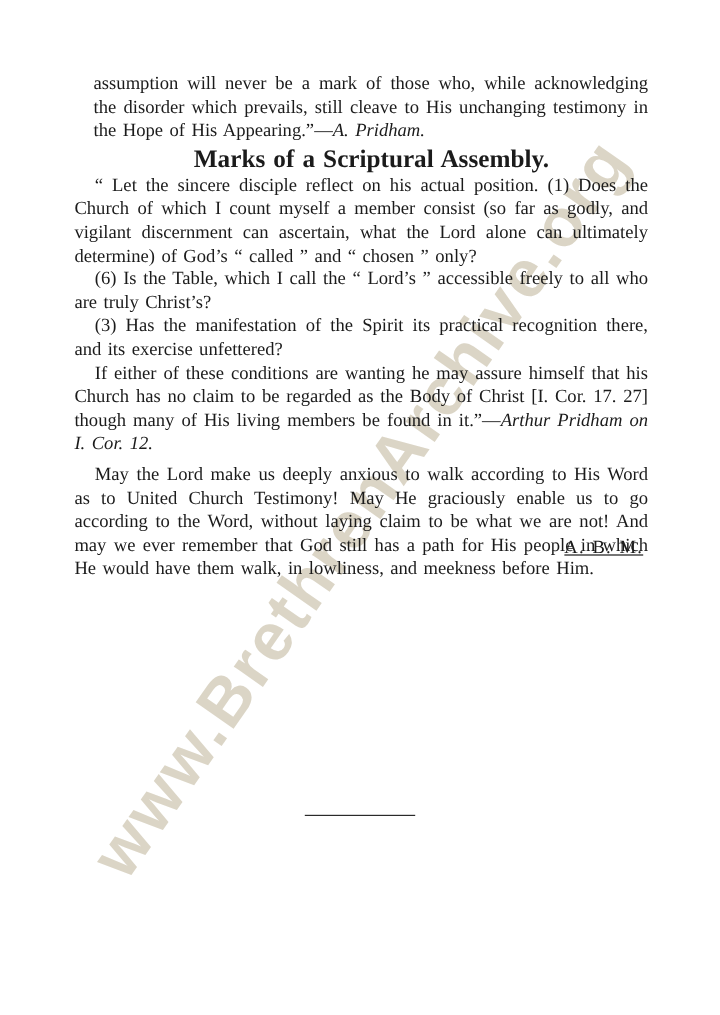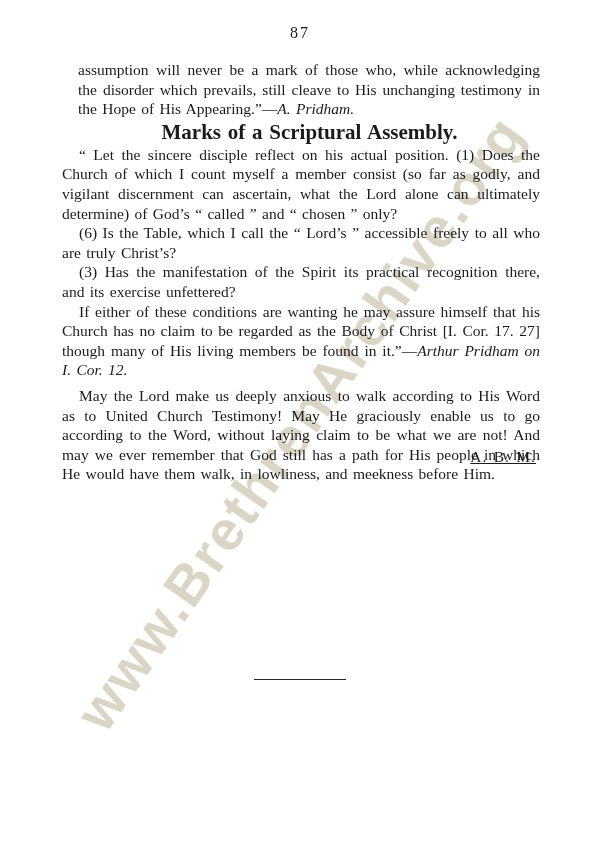--- a/index.html
+++ b/index.html
@@ -93,21 +93,20 @@
     z-index: 2;
   }
 </style>
 </head>
 <body>
 
 <div class="page">
 
   <div class="watermark">www.BrethrenArchive.org</div>
 
-  <div class="page-number">87</div>
 
   <div class="content">
 
     <p class="no-indent"><span>assumption will never be a mark of those who, while acknowledging the disorder which prevails, still cleave to His unchanging testimony in the Hope of His Appearing.”—</span><span class="attribution">A. Pridham.</span></p>
 
     <p class="heading">Marks of a Scriptural Assembly.</p>
 
     <p>“ Let the sincere disciple reflect on his actual position. (1) Does the Church of which I count myself a member consist (so far as godly, and vigilant discernment can ascertain, what the Lord alone can ultimately determine) of God’s “ called ” and “ chosen ” only?</p>
 
     <p>(6) Is the Table, which I call the “ Lord’s ” accessible freely to all who are truly Christ’s?</p>

